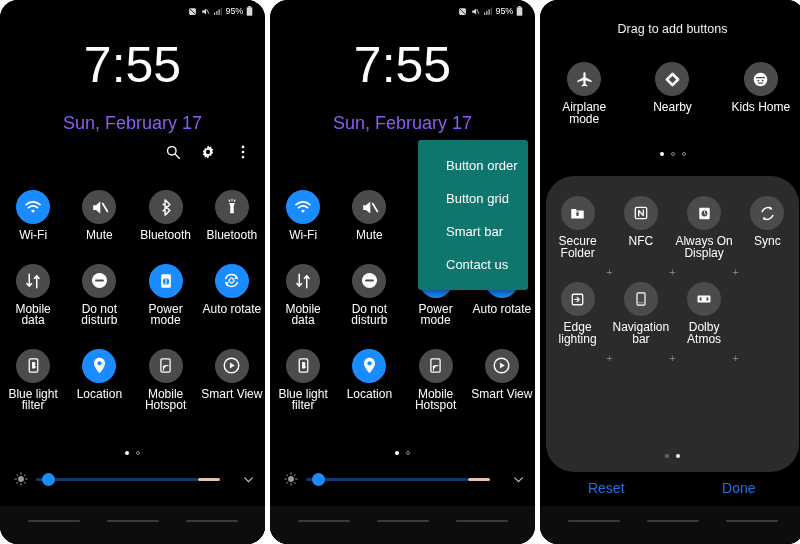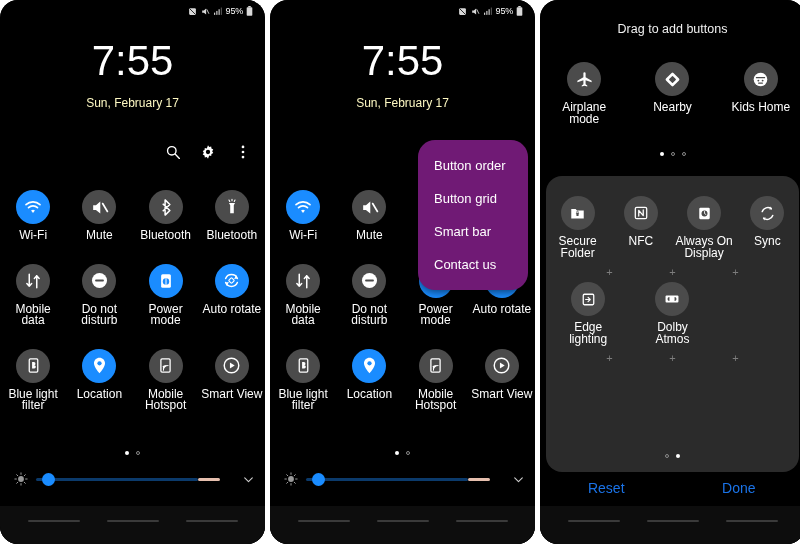--- a/index.html
+++ b/index.html
@@ -14,22 +14,22 @@
   .screen { position:absolute; left:0; top:0; right:0; bottom:0; background:#000; overflow:hidden; }
 
   
   .statusbar { position:absolute; top:0; left:0; right:0; height:22px;
      display:flex; align-items:center; justify-content:flex-end; padding-right:12px; gap:3px; }
   .sb-icon { display:block; }
   .sb-pct { color:#fff; font-size:9px; letter-spacing:-0.2px; }
 
   
   .clockwrap { position:absolute; top:40px; left:0; right:0; text-align:center; }
-  .clock { color:#fff; font-size:42px; font-weight:300; line-height:1; letter-spacing:0px; }
-  .cdate { color:#fef9c3; font-size:12px; margin-top:14px; font-weight:400; }
+  .clock { color:#fff; font-size:50px; font-weight:300; line-height:1; letter-spacing:0px; }
+  .cdate { color:#8b5cf6; font-size:18px; margin-top:23px; font-weight:400; }
 
   
   .hdricons { position:absolute; top:144px; right:14px; display:flex; align-items:center; gap:19px; }
   .hicon { width:16px; height:16px; display:block; }
 
   
   .tiles { position:absolute; left:0; right:0; }
   .trow { display:flex; }
   .tile { flex:1 1 0; display:flex; flex-direction:column; align-items:center; }
   .tcirc { width:34px; height:34px; border-radius:50%; background:#4b4b4b;
@@ -53,28 +53,28 @@
 
   .handle { position:absolute; left:0; right:0; text-align:center; }
   .handle i { display:inline-block; width:13px; height:2px; background:#6a6a6a; border-radius:1px; }
 
   
   .navbar { position:absolute; left:0; right:0; bottom:0; height:38px; background:#0d0d0d;
      display:flex; align-items:center; justify-content:space-around; padding:0 14px 8px; }
   .navdash { width:52px; height:2px; background:#3a3a3a; border-radius:1px; }
 
   
-  .menu { position:absolute; background:#701a75; border-radius:17px; padding:9px 0;
+  .menu { position:absolute; background:#0f766e; border-radius:3px; padding:9px 12px;
      box-shadow:0 2px 9px rgba(0,0,0,.55); }
   .mitem { color:#fff; font-size:13px; padding:9px 16px 9px 16px; white-space:nowrap; }
 
   
   .p3title { position:absolute; top:22px; left:0; right:0; text-align:center;
      color:#f0f0f0; font-size:12.5px; }
-  .card { position:absolute; left:6px; right:6px; background:#2b2b2b; border-radius:16px; }
+  .card { position:absolute; left:6px; right:6px; background:#2b2b2b; border-radius:28px; }
   .plusrow { display:flex; }
   .pluscell { flex:1 1 0; text-align:center; color:#7d7d7d; font-size:11px; line-height:1; }
   .actions { position:absolute; left:0; right:0; display:flex; }
   .act { flex:1 1 0; text-align:center; color:#1a73e8; font-size:14px; font-weight:400; }
 </style>
 </head>
 <body>
 
 <div class="stage">
 
@@ -562,20 +562,31 @@
                 <div class="tcirc">
                   <svg width="17" height="17" viewBox="0 0 24 24">
                     <rect x="4.6" y="4.6" width="14.8" height="14.8" rx="1.6" stroke="#fff" stroke-width="1.8" fill="none"></rect>
                     <path d="M8 12h6M11.4 9l3 3-3 3" stroke="#fff" stroke-width="1.7" fill="none" stroke-linecap="round" stroke-linejoin="round"></path>
                   </svg>
                 </div>
                 <div class="tlabel">Edge lighting</div>
               </div>
             <div class="tile">
                 <div class="tcirc">
+                  <svg width="16" height="16" viewBox="0 0 24 24">
+                    <rect x="6" y="2.8" width="12" height="18.4" rx="1.6" stroke="#fff" stroke-width="1.8" fill="none"></rect>
+                    <circle cx="9" cy="17.6" r=".9" fill="#fff"></circle>
+                    <circle cx="12" cy="17.6" r=".9" fill="#fff"></circle>
+                    <circle cx="15" cy="17.6" r=".9" fill="#fff"></circle>
+                  </svg>
+                </div>
+                <div class="tlabel">Navigation bar</div>
+              </div>
+            <div class="tile">
+                <div class="tcirc">
                   <svg width="18" height="18" viewBox="0 0 24 24">
                     <rect x="3.4" y="7.4" width="17.2" height="9.2" rx="1.4" fill="#fff"></rect>
                     <path d="M8.6 9.4a2.6 2.6 0 000 5.2zM15.4 9.4a2.6 2.6 0 010 5.2z" fill="#4b4b4b"></path>
                   </svg>
                 </div>
                 <div class="tlabel">Dolby Atmos</div>
               </div>
             <div class="tile"></div>
           </div>
 

